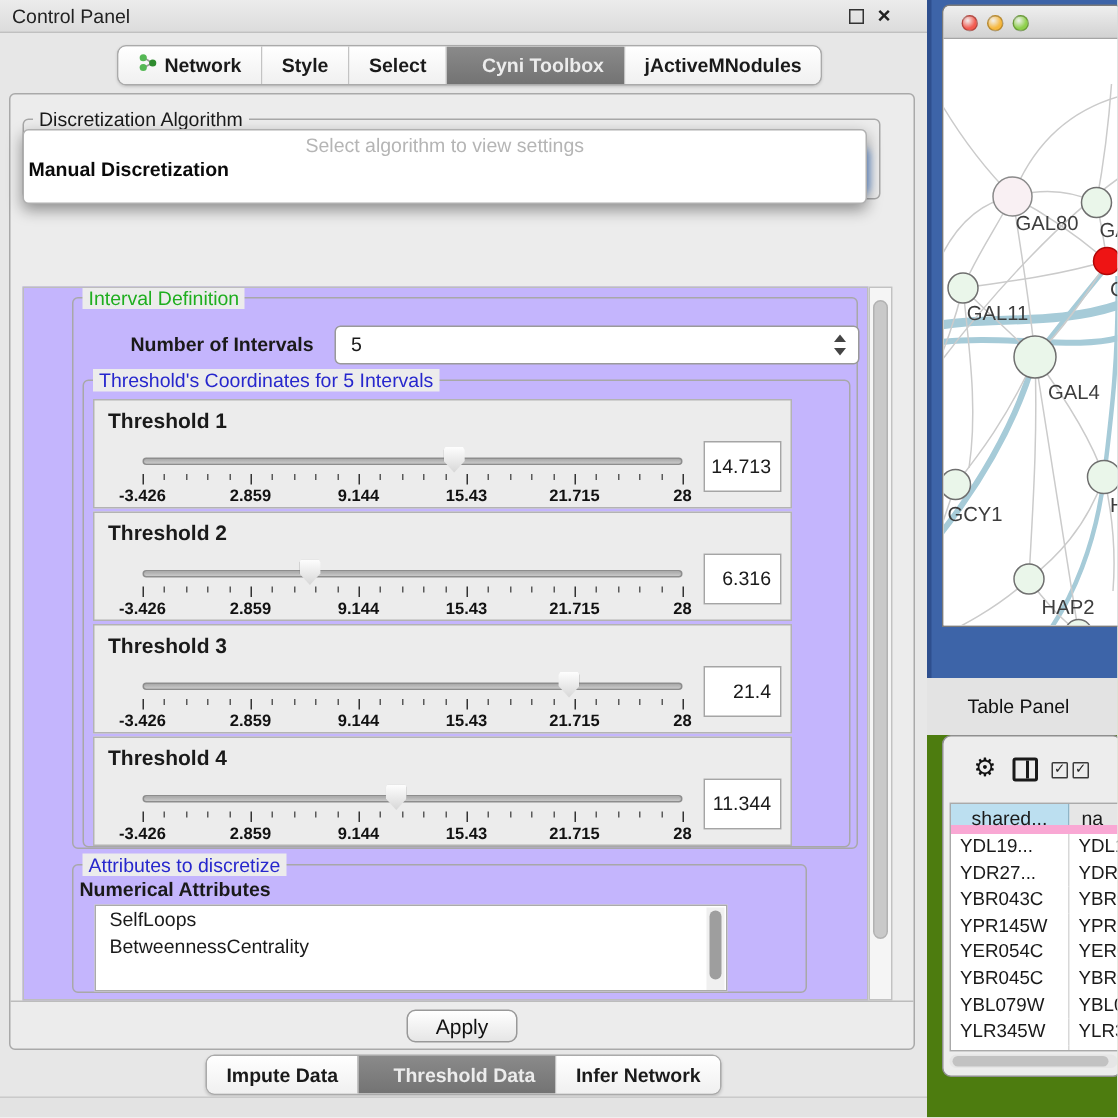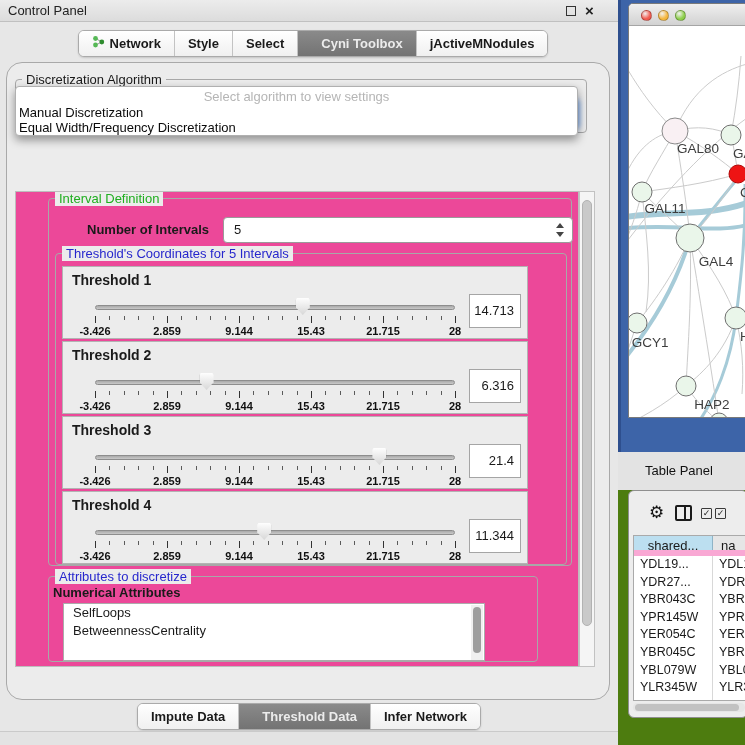--- a/index.html
+++ b/index.html
@@ -20,21 +20,21 @@
   .seg-tab { padding:0 13px; height:25px; line-height:25px; font-size:13px; font-weight:600;
     color:#1a1a1a; background:linear-gradient(#ffffff,#f0f0f0); border-right:1px solid #c3c3c3;
     display:flex; align-items:center; gap:5px; white-space:nowrap; }
   .seg-tab:last-child { border-right:none; }
   .seg-tab.selected { background:linear-gradient(#8a8a8a,#737373); color:#ececec;padding-left:23px; }
   .top-tabs { position:absolute; left:4px; top:30px; width:618px; display:flex; justify-content:center; }
   .bottom-tabs { position:absolute; left:0; top:703px; width:618px; display:flex; justify-content:center; }
   .bottom-footer { position:absolute; left:0; top:731px; width:618px; height:14px; background:#e3e3e3; border-top:1px solid #cacaca; }
 
   .main-panel { position:absolute; left:6px; top:62px; width:604px; height:638px;
-    background:#ececec; border:1px solid #a9a9a9; border-radius:16px; }
+    background:#ececec; border:1px solid #a9a9a9; border-radius:4px; }
 
   .group { position:absolute; border:1px solid #a8a8a8; border-radius:4px; }
   .group-label { position:absolute; top:-8px; left:6px; background:#ececec; padding:0 4px; font-size:13px; white-space:nowrap; }
   .lbl-green { color:#1fae1f; }
   .lbl-blue { color:#2727cd; }
 
   .combo { position:absolute; background:#fff; border:1px solid #9a9a9a; border-radius:4px;
     font-size:13px; line-height:24px; padding-left:10px; overflow:hidden; white-space:nowrap; }
   .combo-stepper { position:absolute; right:7px; top:50%; transform:translateY(-50%); width:9px; height:14px; }
   .combo-stepper::before { content:""; position:absolute; left:0; top:0;
@@ -44,27 +44,27 @@
   .combo.focused { border:2px solid #5d97e8; box-shadow:0 0 5px 2px rgba(95,150,230,0.75); }
 
   .algo-group { left:8px; top:16px; width:572px; height:54px; }
   .algo-combo { left:8px; top:20px; right:8px; height:28px; }
 
   .popup { position:absolute; left:8px; top:23px; width:563px; height:50px; z-index:50;
     background:#fff; border:1px solid #b0b0b0; border-radius:4px;
     box-shadow:0 4px 10px rgba(0,0,0,0.4); overflow:hidden; }
   .popup-hint { text-align:center; color:#b5b5b5; font-size:13px; height:16px; line-height:16px; margin-top:2px; }
   .popup-opt { font-size:13px; height:15px; line-height:15px; padding-left:3px; color:#0a0a0a; }
-  .popup-opt.bold { font-weight:normal; }
+  .popup-opt.bold { font-weight:bold; }
 
   .tabledata-group { left:12px; top:76px; width:564px; height:46px; }
   .tabledata-combo { left:8px; top:13px; right:8px; height:26px; }
 
   .scroll-viewport { position:absolute; left:8px; top:128px; width:564px; height:476px;
-    border:1px solid #bdbdbd; background:#ec4899; overflow:hidden; }
+    border:1px solid #bdbdbd; background:#c4b5fd; overflow:hidden; }
   .v-scrollbar { position:absolute; left:572px; top:128px; width:16px; height:476px;
     background:#f5f5f5; border:1px solid #c2c2c2; }
   .v-thumb { position:absolute; left:2px; top:8px; width:10px; height:426px; background:#c9c9c9;
     border:1px solid #b2b2b2; border-radius:6px; }
 
   .interval-group { left:32px; top:6px; width:524px; height:368px; }
   .noi-label { position:absolute; left:38px; top:18px; height:26px; line-height:26px; font-weight:bold; }
   .noi-combo { left:174px; top:18px; width:350px; height:26px; }
   .thr-group { left:6px; top:54px; width:512px; height:312px; }
 
@@ -174,21 +174,20 @@
         <span class="group-label">Discretization Algorithm</span>
         <div class="combo focused algo-combo">
           <span class="combo-stepper"></span>
         </div>
       </div>
 
       <div class="popup">
         <div class="popup-hint">Select algorithm to view settings</div>
         <div id="popup-options">
             <div class="popup-opt bold">Manual Discretization</div>
-            <div class="popup-opt">Equal Width/Frequency Discretization</div>
           </div>
       </div>
 
 
       <div class="scroll-viewport">
 
         <div class="group interval-group">
           <span class="group-label lbl-green">Interval Definition</span>
           <span class="noi-label">Number of Intervals</span>
           <div class="combo noi-combo">
@@ -376,20 +375,23 @@
             </div>
           </div>
         </div>
 
       </div>
 
       <div class="v-scrollbar">
         <div class="v-thumb"></div>
       </div>
 
+      <div class="bottom-strip">
+        <button class="apply-btn">Apply</button>
+      </div>
     </div>
 
     <div class="bottom-tabs">
       <div class="seg-bar" id="bottom-tabs">
           <div class="seg-tab">
             <span>Impute Data</span>
           </div>
           <div class="seg-tab selected">
             <span>Threshold Data</span>
           </div>

